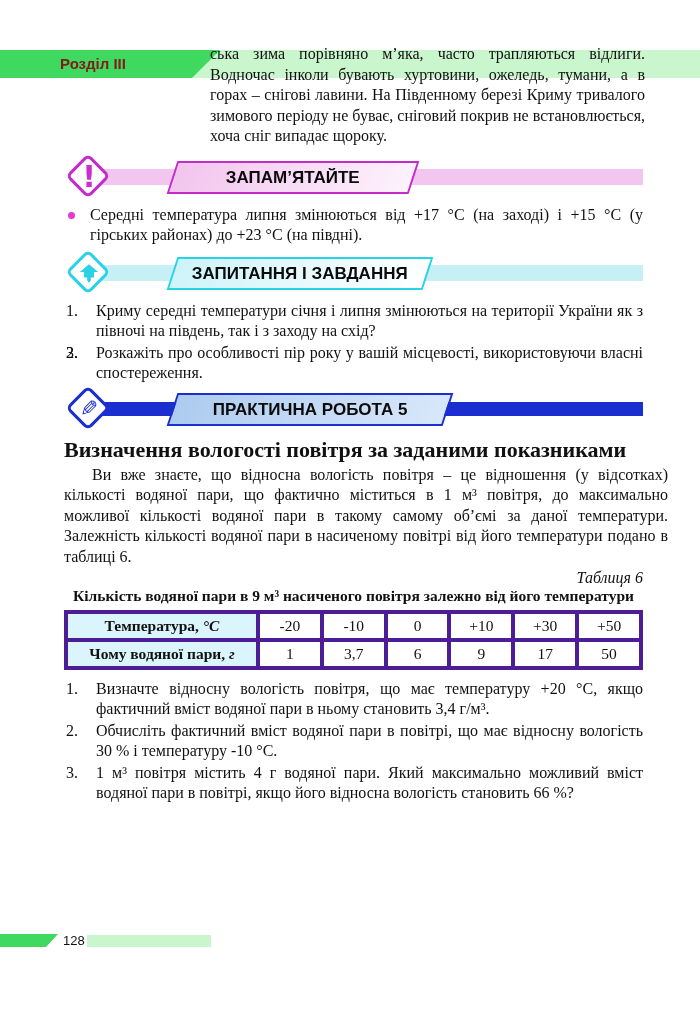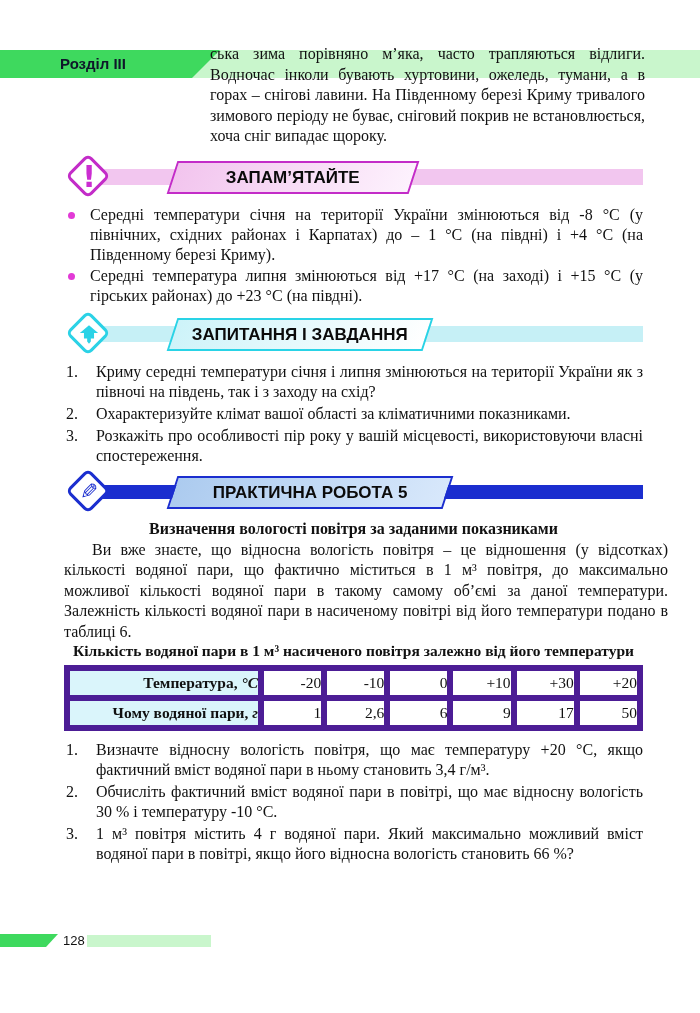--- a/index.html
+++ b/index.html
@@ -7,21 +7,21 @@
     width:700px;height:1013px;position:relative;overflow:hidden;
     background:#ffffff;color:#111;
     font-family:"Liberation Serif", serif;
   }
   
   .chapter-band{position:absolute;top:50px;left:0;width:700px;height:28px;}
   .band-light{position:absolute;left:0;top:0;width:100%;height:100%;background:#c9f6cc;}
   .band-dark{
     position:absolute;left:0;top:0;width:220px;height:28px;background:#3ed95e;
     clip-path:polygon(0 0,100% 0,calc(100% - 28px) 100%,0 100%);
-    color:#0f172a;font-family:"Liberation Sans",sans-serif;font-weight:bold;
+    color:#7f1d1d;font-family:"Liberation Sans",sans-serif;font-weight:bold;
     font-size:15px;line-height:28px;text-align:center;box-sizing:border-box;padding-right:34px;
   }
   
   .flow{position:absolute;top:4px;left:0;width:700px;padding-top:40px;}
   .intro{
     margin:0 55px 0 210px;text-align:justify;
     font-size:16px;line-height:20.5px;
   }
   
   .section-banner{position:relative;height:48px;}
@@ -68,30 +68,30 @@
   .remember-item::before{
     content:"";position:absolute;left:4px;top:7px;width:7px;height:7px;
     border-radius:50%;background:#e23ad6;
   }
   .num-item{
     position:relative;padding-left:32px;text-align:justify;
     font-size:16px;line-height:20px;margin-bottom:2px;
   }
   .num-label{position:absolute;left:2px;top:0;}
   
-  .pr-subtitle{margin:4px 57px 0 64px;text-align:center;font-weight:bold;font-size:16px;}
+  .pr-subtitle{margin:4px 57px 0 64px;text-align:left;font-weight:bold;font-size:22px;}
   .pr-paragraph{
     margin:2px 32px 0 64px;text-align:justify;text-indent:28px;
     font-size:16px;line-height:20.5px;
   }
   .table-caption{margin:2px 57px 0 0;text-align:right;font-style:italic;font-size:16px;}
   .table-title{margin:0 57px 0 64px;text-align:center;font-weight:bold;font-size:15.5px;}
   table.vapor{border-collapse:collapse;margin:5px 0 0 64px;width:579px;table-layout:fixed;}
   table.vapor td{
-    border:6px solid #4c1d95;height:24px;text-align:right;
+    border:4px solid #4c1d95;height:24px;text-align:center;
     font-size:15.5px;padding:0;
   }
   td.rowlabel{width:188px;text-align:left;padding-left:8px;background:#daf5fb;font-weight:bold;}
   .unit{font-style:italic;}
   
   .page-footer{position:absolute;top:933px;left:0;width:693px;height:16px;}
   .footer-dark{
     position:absolute;left:0;top:1px;width:58px;height:13px;background:#3ed95e;
     clip-path:polygon(0 0,100% 0,calc(100% - 12px) 100%,0 100%);
   }
@@ -117,21 +117,20 @@
       <div class="banner-bar"></div>
       <div class="banner-icon">
         <div class="icon-diamond"></div>
         <span class="icon-glyph glyph-exclaim">!</span>
       </div>
       <div class="banner-plate">
         <span class="banner-title">ЗАПАМ’ЯТАЙТЕ</span>
       </div>
     </div>
     <ul class="remember-list">
-      <li class="remember-item">Середні температури січня на території України змінюються від -8 °С (у північних, східних районах і Карпатах) до – 1 °С (на півдні) і +4 °С (на Південному березі Криму).</li>
       <li class="remember-item">Середні температура липня змінюються від +17 °С (на заході) і +15 °С (у гірських районах) до +23 °С (на півдні).</li>
     </ul>
   </section>
 
   <section>
     <div class="section-banner sb-questions">
       <div class="banner-bar"></div>
       <div class="banner-icon">
         <div class="icon-diamond"></div>
         <span class="icon-glyph">
@@ -144,21 +143,20 @@
         <span class="banner-title">ЗАПИТАННЯ І ЗАВДАННЯ</span>
       </div>
     </div>
     <ol class="num-list">
       <li class="num-item">
         <span class="num-label">1.</span>
         <span>Криму середні температури січня і липня змінюються на території України як з півночі на південь, так і з заходу на схід?</span>
       </li>
       <li class="num-item">
         <span class="num-label">2.</span>
-        <span>Охарактеризуйте клімат вашої області за кліматичними показниками.</span>
       </li>
       <li class="num-item">
         <span class="num-label">3.</span>
         <span>Розкажіть про особливості пір року у вашій місцевості, використовуючи власні спостереження.</span>
       </li>
     </ol>
   </section>
 
   <section>
     <div class="section-banner sb-practical">
@@ -168,43 +166,44 @@
         <span class="icon-glyph glyph-pencil">✎</span>
       </div>
       <div class="banner-plate">
         <span class="banner-title">ПРАКТИЧНА РОБОТА 5</span>
       </div>
     </div>
 
     <p class="pr-subtitle">Визначення вологості повітря за заданими показниками</p>
     <p class="pr-paragraph">Ви вже знаєте, що відносна вологість повітря – це відношення (у відсотках) кількості водяної пари, що фактично міститься в 1 м³ повітря, до максимально можливої кількості водяної пари в такому самому об’ємі за даної температури. Залежність кількості водяної пари в насиченому повітрі від його температури подано в таблиці 6.</p>
 
-    <p class="table-title">Кількість водяної пари в 1 м³ насиченого повітря залежно від його температури</p>
+    <p class="table-caption">Таблиця 6</p>
+    <p class="table-title">Кількість водяної пари в 9 м³ насиченого повітря залежно від його температури</p>
 
     <table class="vapor">
       <tbody>
         <tr>
           <td class="rowlabel">
             <span>Температура,</span>
             <span class="unit">°С</span>
           </td>
           <td>-20</td>
           <td>-10</td>
           <td>0</td>
           <td>+10</td>
           <td>+30</td>
-          <td>+20</td>
+          <td>+50</td>
         </tr>
         <tr>
           <td class="rowlabel">
             <span>Чому водяної пари,</span>
             <span class="unit">г</span>
           </td>
           <td>1</td>
-          <td>2,6</td>
+          <td>3,7</td>
           <td>6</td>
           <td>9</td>
           <td>17</td>
           <td>50</td>
         </tr>
       </tbody>
     </table>
 
     <ol class="num-list" style="margin-top:9px;">
       <li class="num-item">

